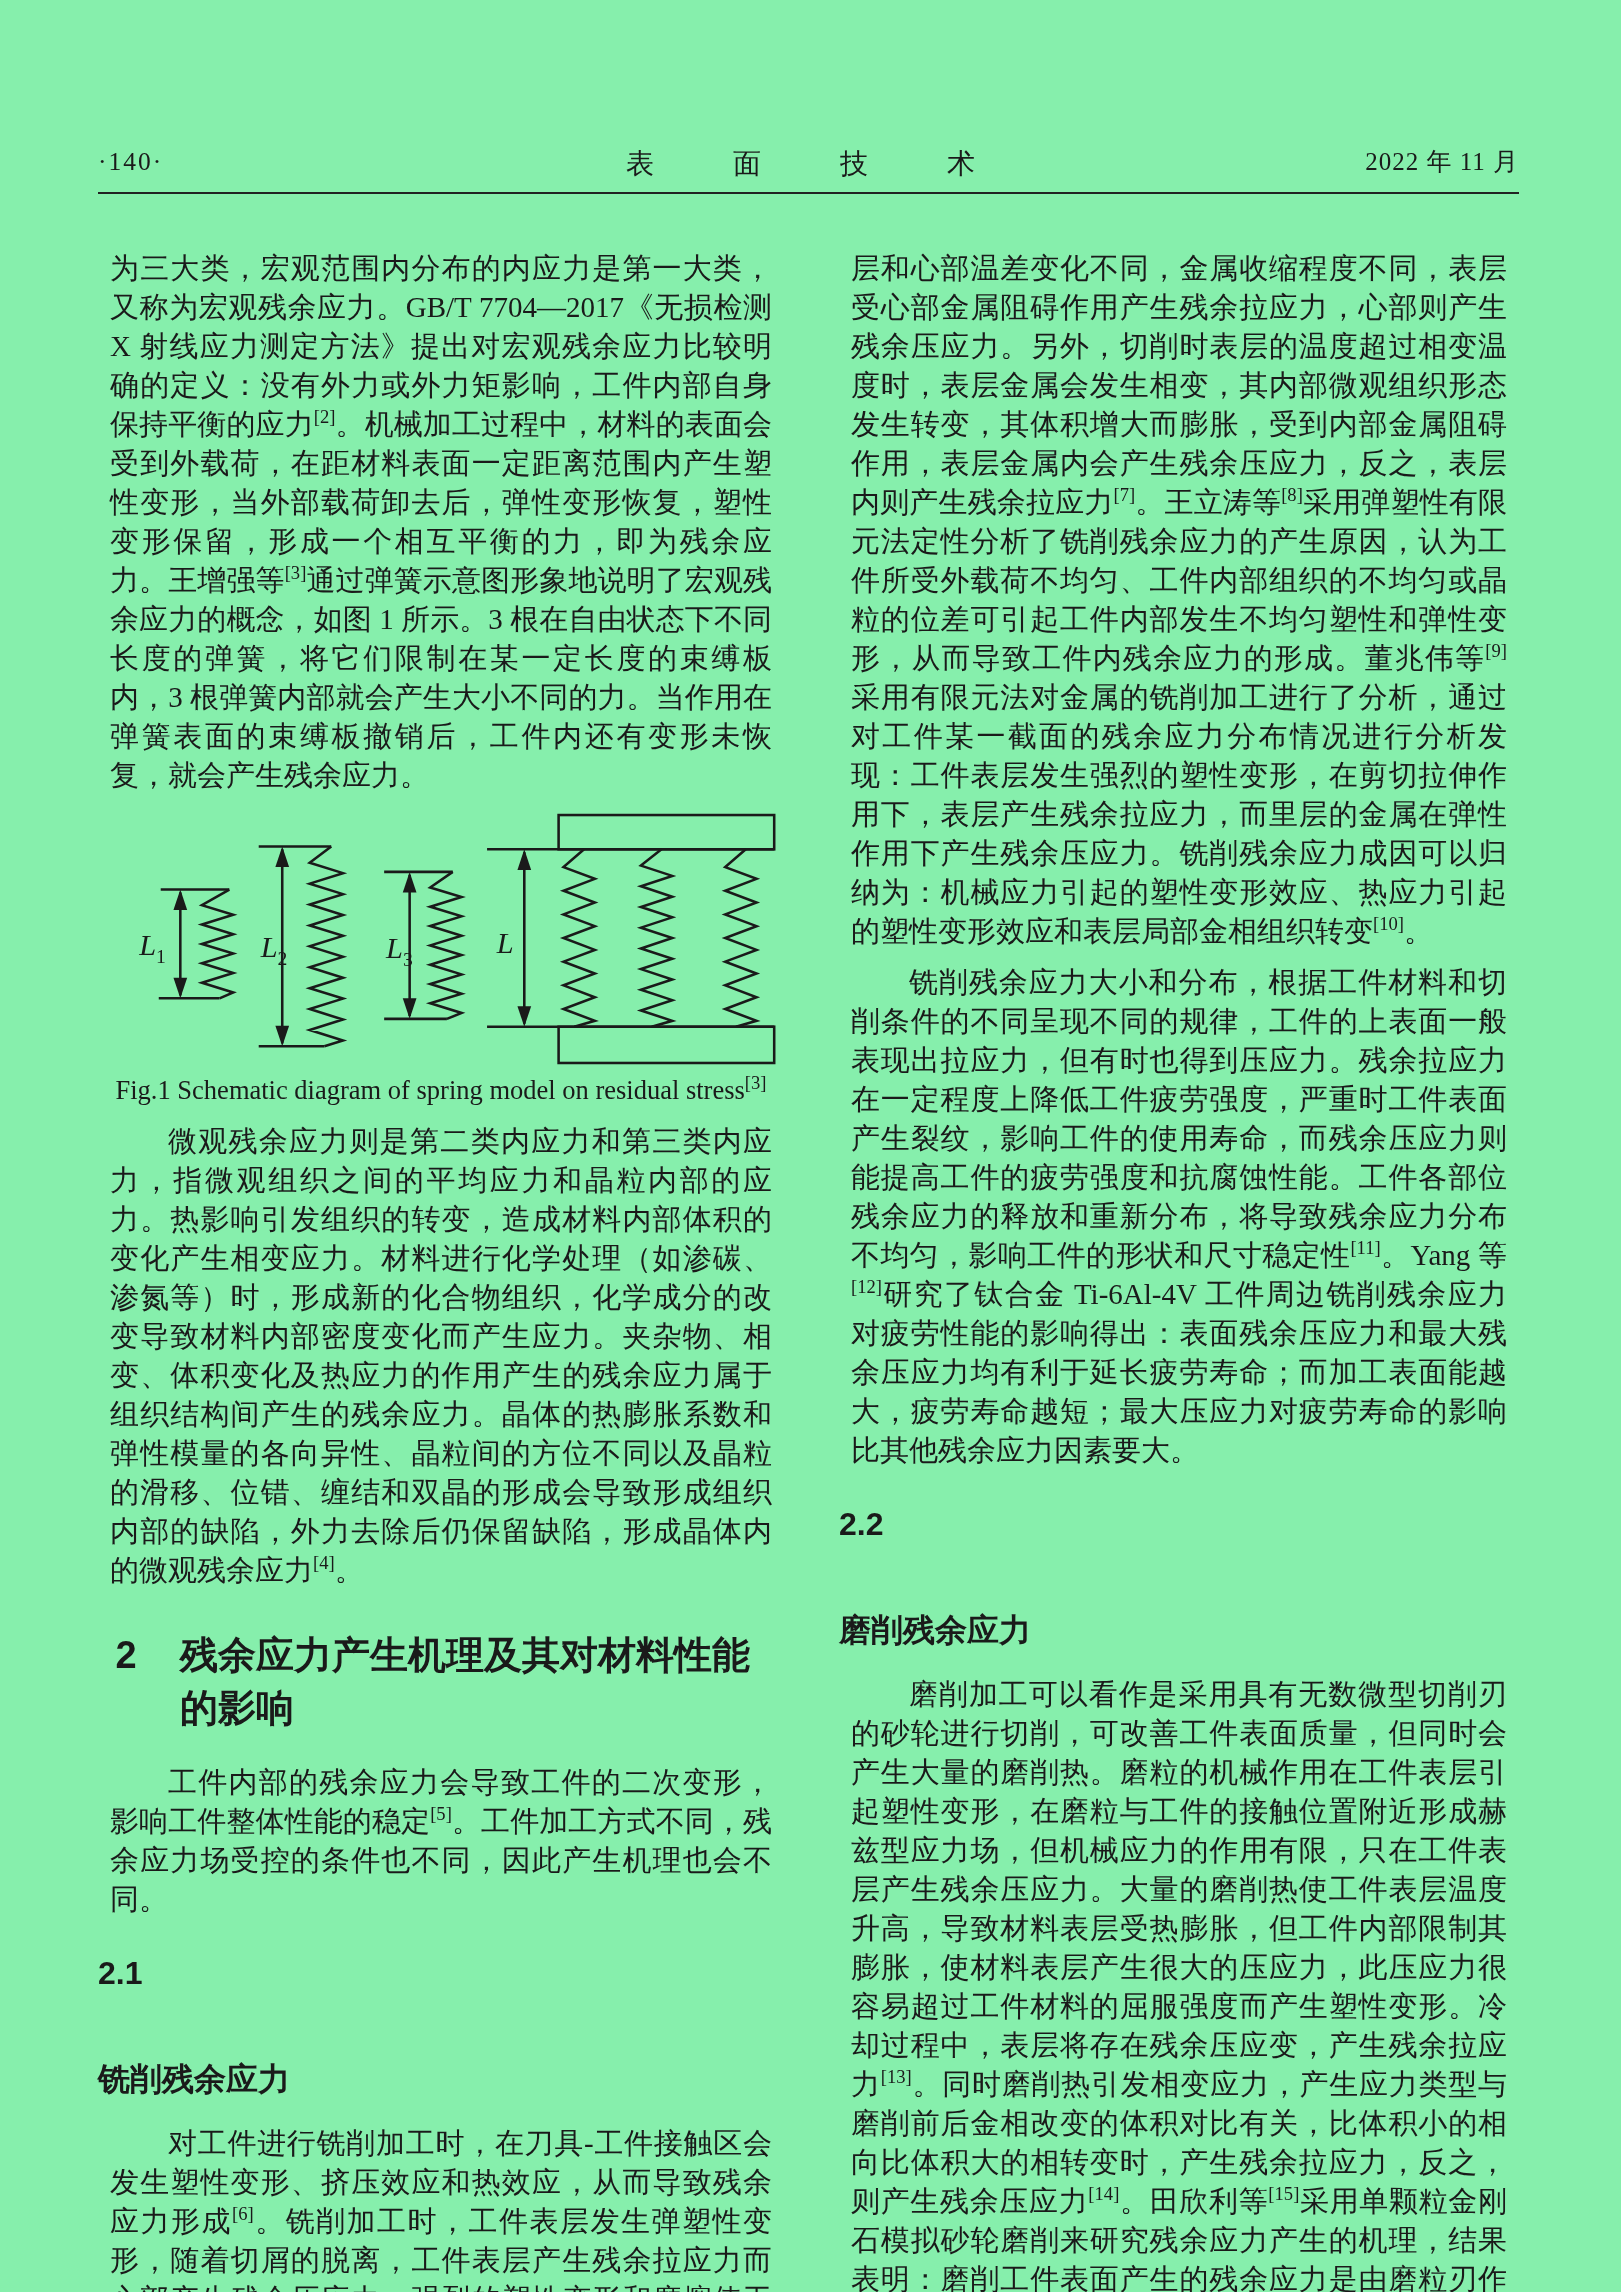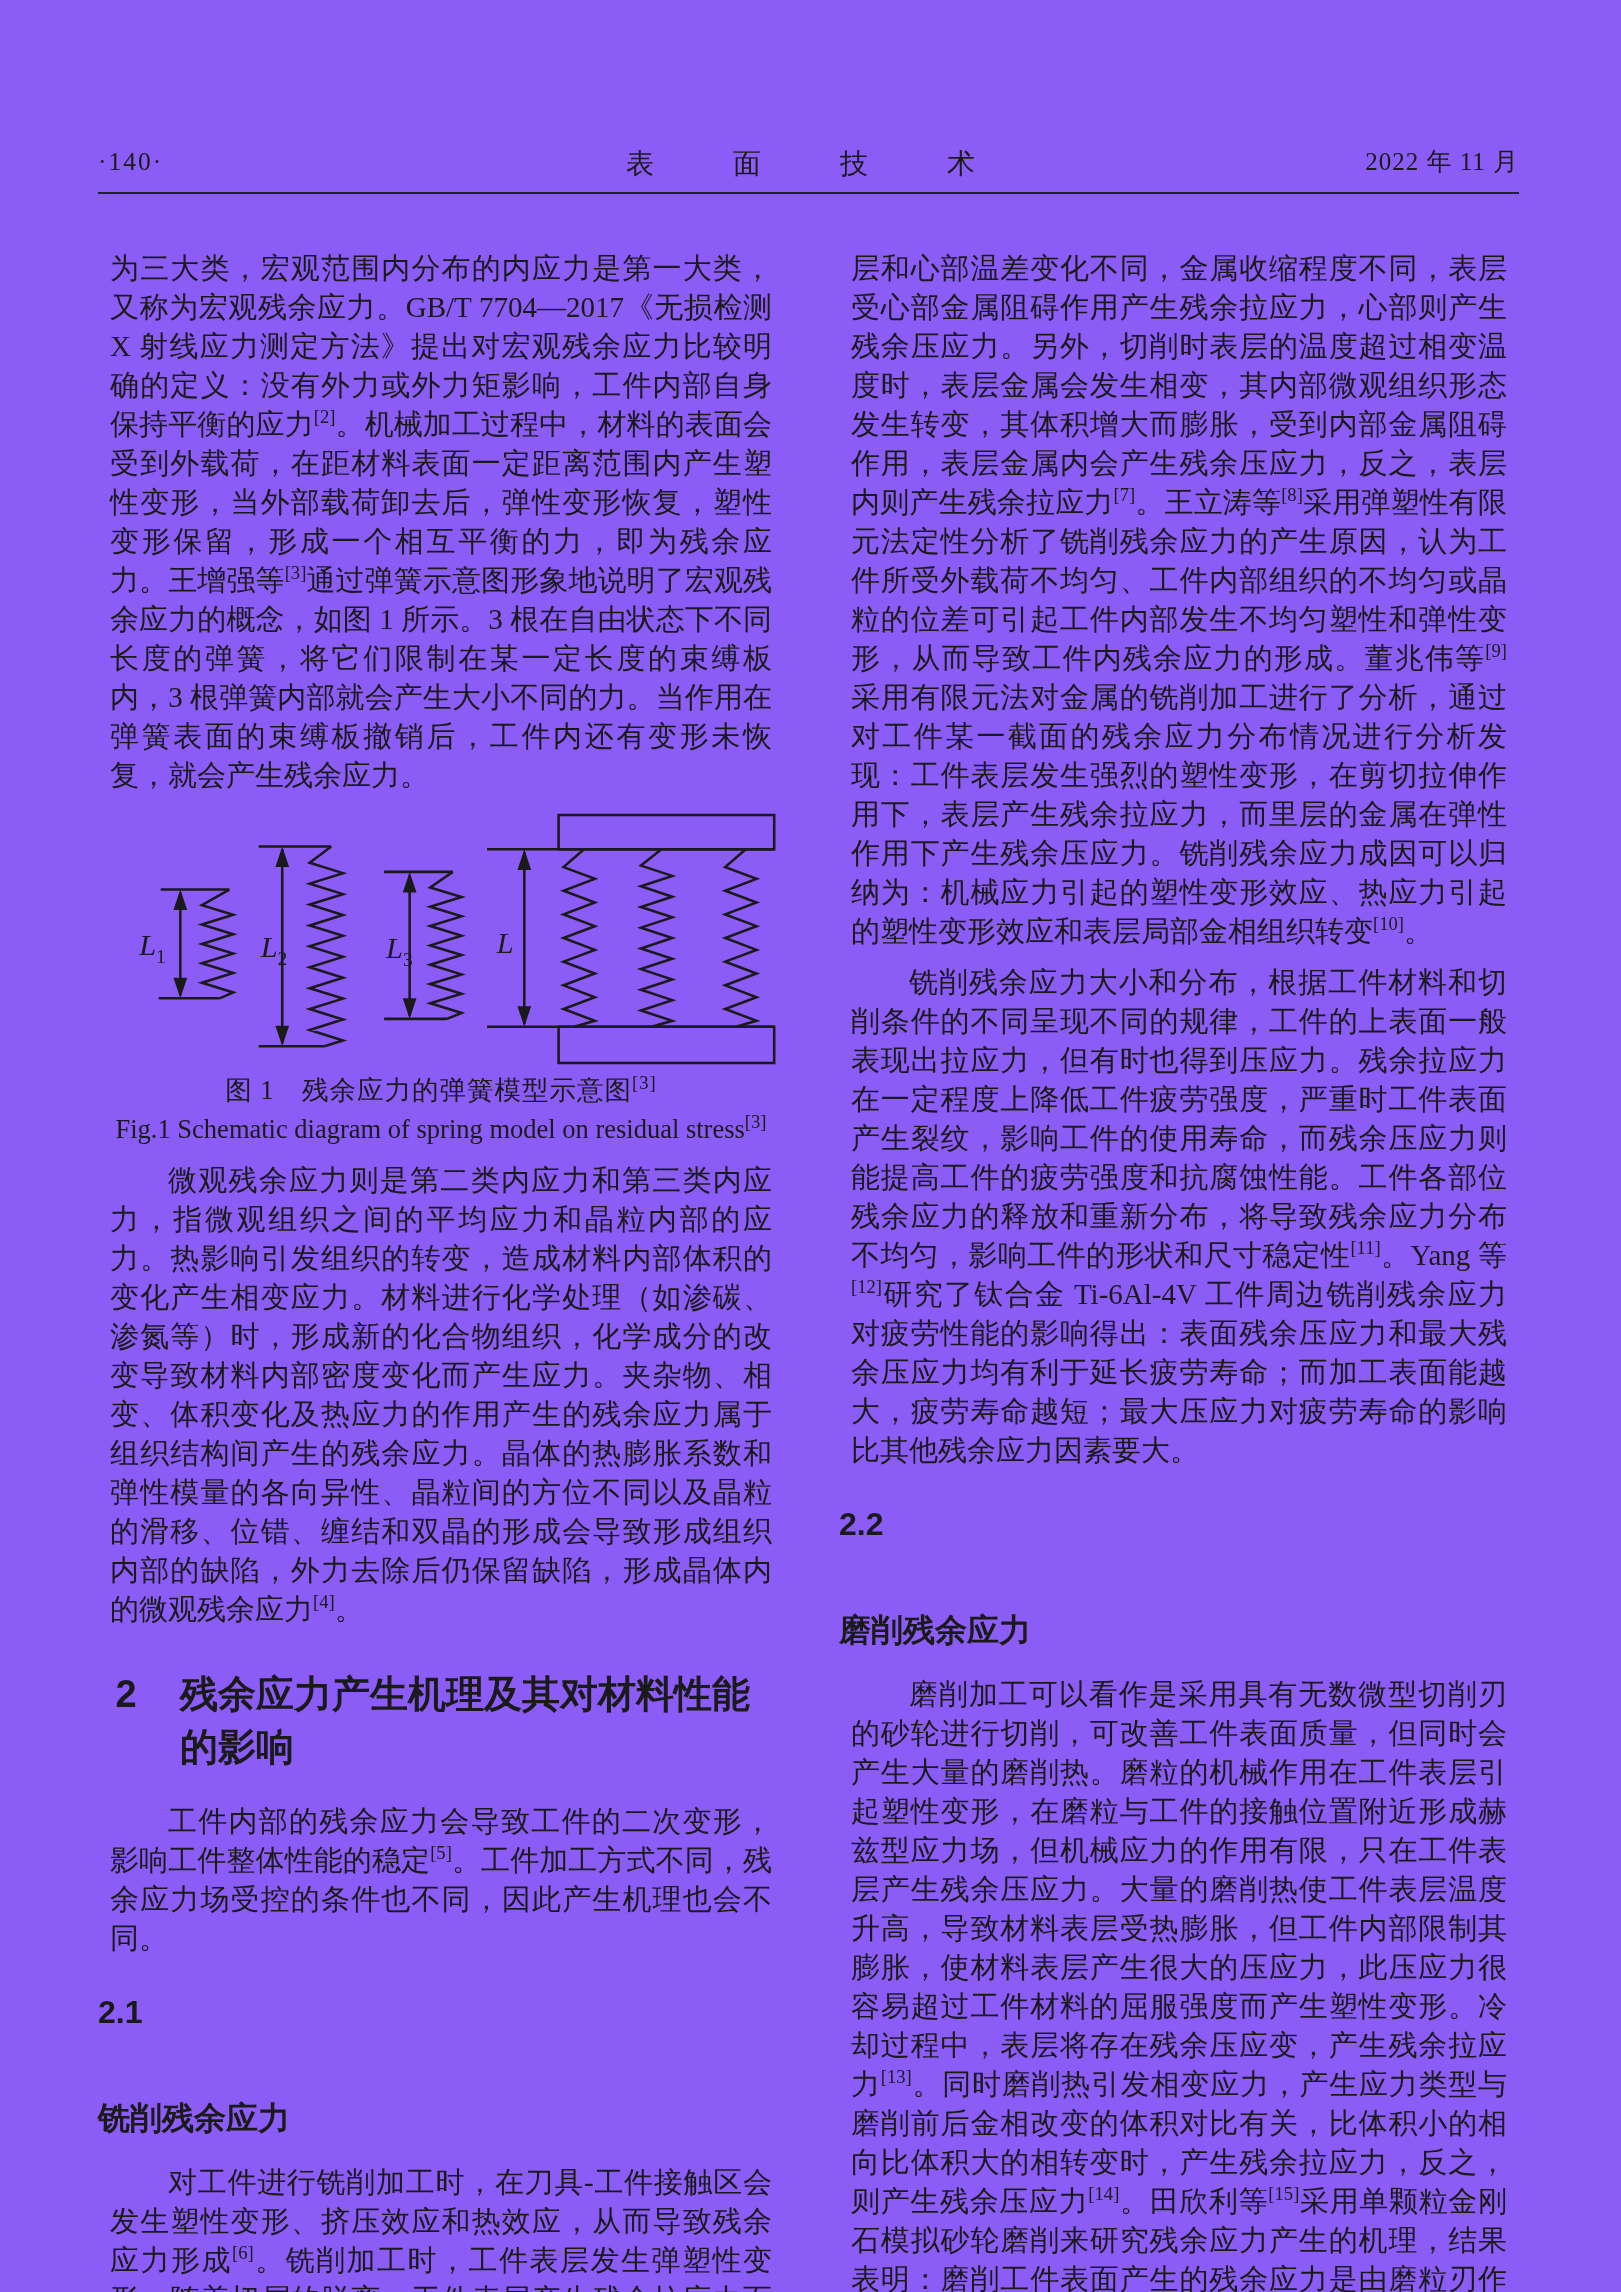--- a/index.html
+++ b/index.html
@@ -2,21 +2,21 @@
 <html><head>
 <meta charset="utf-8">
 <style>
   html,body{margin:0;padding:0;}
   body{background:#e8e8e8;}
   .page{
     position:relative;
     width:1621px;height:2293px;
     box-sizing:border-box;
     margin:0 auto;
-    background:#8b5cf6;
+    background:#86efac;
     color:#1a1a1a;
     padding:145px 102px 0 98px;
     overflow:hidden;
     font-family:"Liberation Serif","DejaVu Serif",serif;
   }
   .hdr{
     display:flex;align-items:baseline;position:relative;
     font-size:25.5px;
   }
   .hdr .pageno{width:216px;letter-spacing:2px;}
@@ -99,21 +99,20 @@
             <line x1="397" y1="42" x2="690" y2="42" stroke="#1a1a1a" stroke-width="2.6"></line>
             <line x1="397" y1="223" x2="690" y2="223" stroke="#1a1a1a" stroke-width="2.6"></line>
             <line x1="435" y1="45" x2="435" y2="220" stroke="#1a1a1a" stroke-width="2.6"></line>
             <polygon points="435,42 428,63 442,63" fill="#1a1a1a"></polygon>
             <polygon points="435,223 428,202 442,202" fill="#1a1a1a"></polygon>
             <text x="407" y="148" font-size="31" font-style="italic" font-family="&quot;Liberation Serif&quot;,&quot;DejaVu Serif&quot;,serif" fill="#1a1a1a">L</text>
             <polyline points="496,42 475,60.1 507,72.1 475,84.2 507,96.3 475,108.4 507,120.4 475,132.5 507,144.6 475,156.6 507,168.7 475,180.8 507,192.9 475,204.9 507,217.0 486,223" fill="none" stroke="#1a1a1a" stroke-width="2.6" stroke-linejoin="miter"></polyline>
             <polyline points="575,42 554,58.6 586,69.1 554,79.7 586,90.3 554,100.8 586,111.4 554,121.9 586,132.5 554,143.1 586,153.6 554,164.2 586,174.8 554,185.3 586,195.9 554,206.4 586,217.0 565,223" fill="none" stroke="#1a1a1a" stroke-width="2.6" stroke-linejoin="miter"></polyline>
             <polyline points="661,42 640,60.1 672,72.1 640,84.2 672,96.3 640,108.4 672,120.4 640,132.5 672,144.6 640,156.6 672,168.7 640,180.8 672,192.9 640,204.9 672,217.0 651,223" fill="none" stroke="#1a1a1a" stroke-width="2.6" stroke-linejoin="miter"></polyline>
           </svg>
-          <figcaption class="cap zh">图 1　残余应力的弹簧模型示意图<sup class="ref">[3]</sup></figcaption>
           <div class="cap en">Fig.1 Schematic diagram of spring model on residual stress<sup class="ref">[3]</sup></div>
         </figure>
         <p class="para indent">微观残余应力则是第二类内应力和第三类内应力，指微观组织之间的平均应力和晶粒内部的应力。热影响引发组织的转变，造成材料内部体积的变化产生相变应力。材料进行化学处理（如渗碳、渗氮等）时，形成新的化合物组织，化学成分的改变导致材料内部密度变化而产生应力。夹杂物、相变、体积变化及热应力的作用产生的残余应力属于组织结构间产生的残余应力。晶体的热膨胀系数和弹性模量的各向异性、晶粒间的方位不同以及晶粒的滑移、位错、缠结和双晶的形成会导致形成组织内部的缺陷，外力去除后仍保留缺陷，形成晶体内的微观残余应力<sup class="ref">[4]</sup>。</p>
         <div class="h1">
           <span class="num">2</span>
           <span class="ttl">残余应力产生机理及其对材料性能的影响</span>
         </div>
         <p class="para indent">工件内部的残余应力会导致工件的二次变形，影响工件整体性能的稳定<sup class="ref">[5]</sup>。工件加工方式不同，残余应力场受控的条件也不同，因此产生机理也会不同。</p>
         <div class="h2">
           <span class="num">2.1</span>

